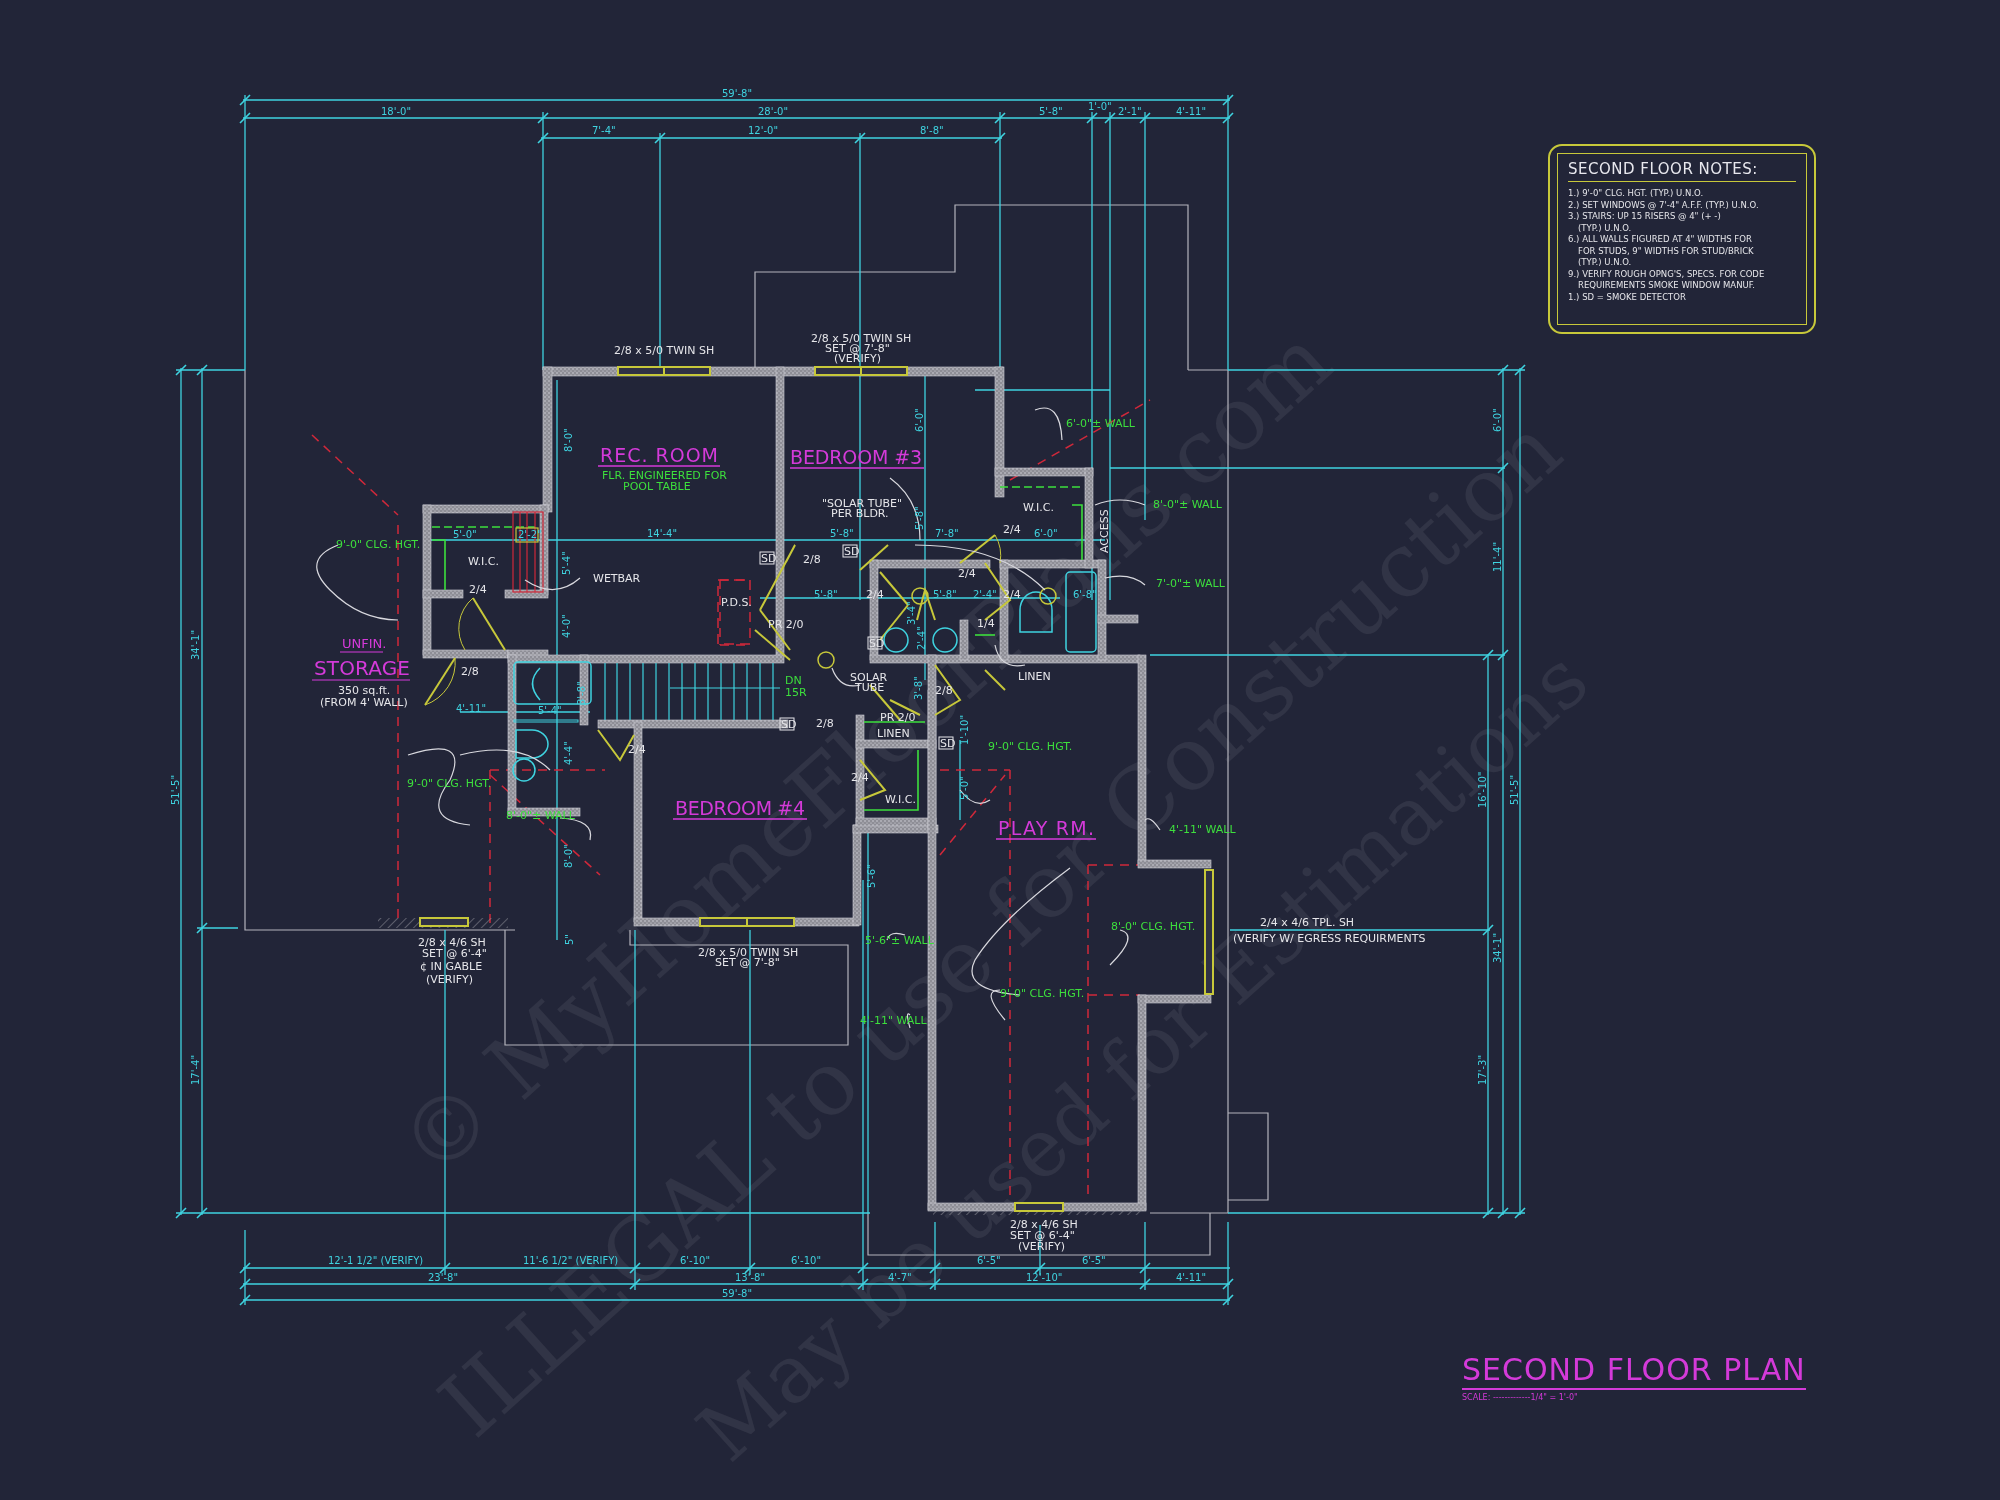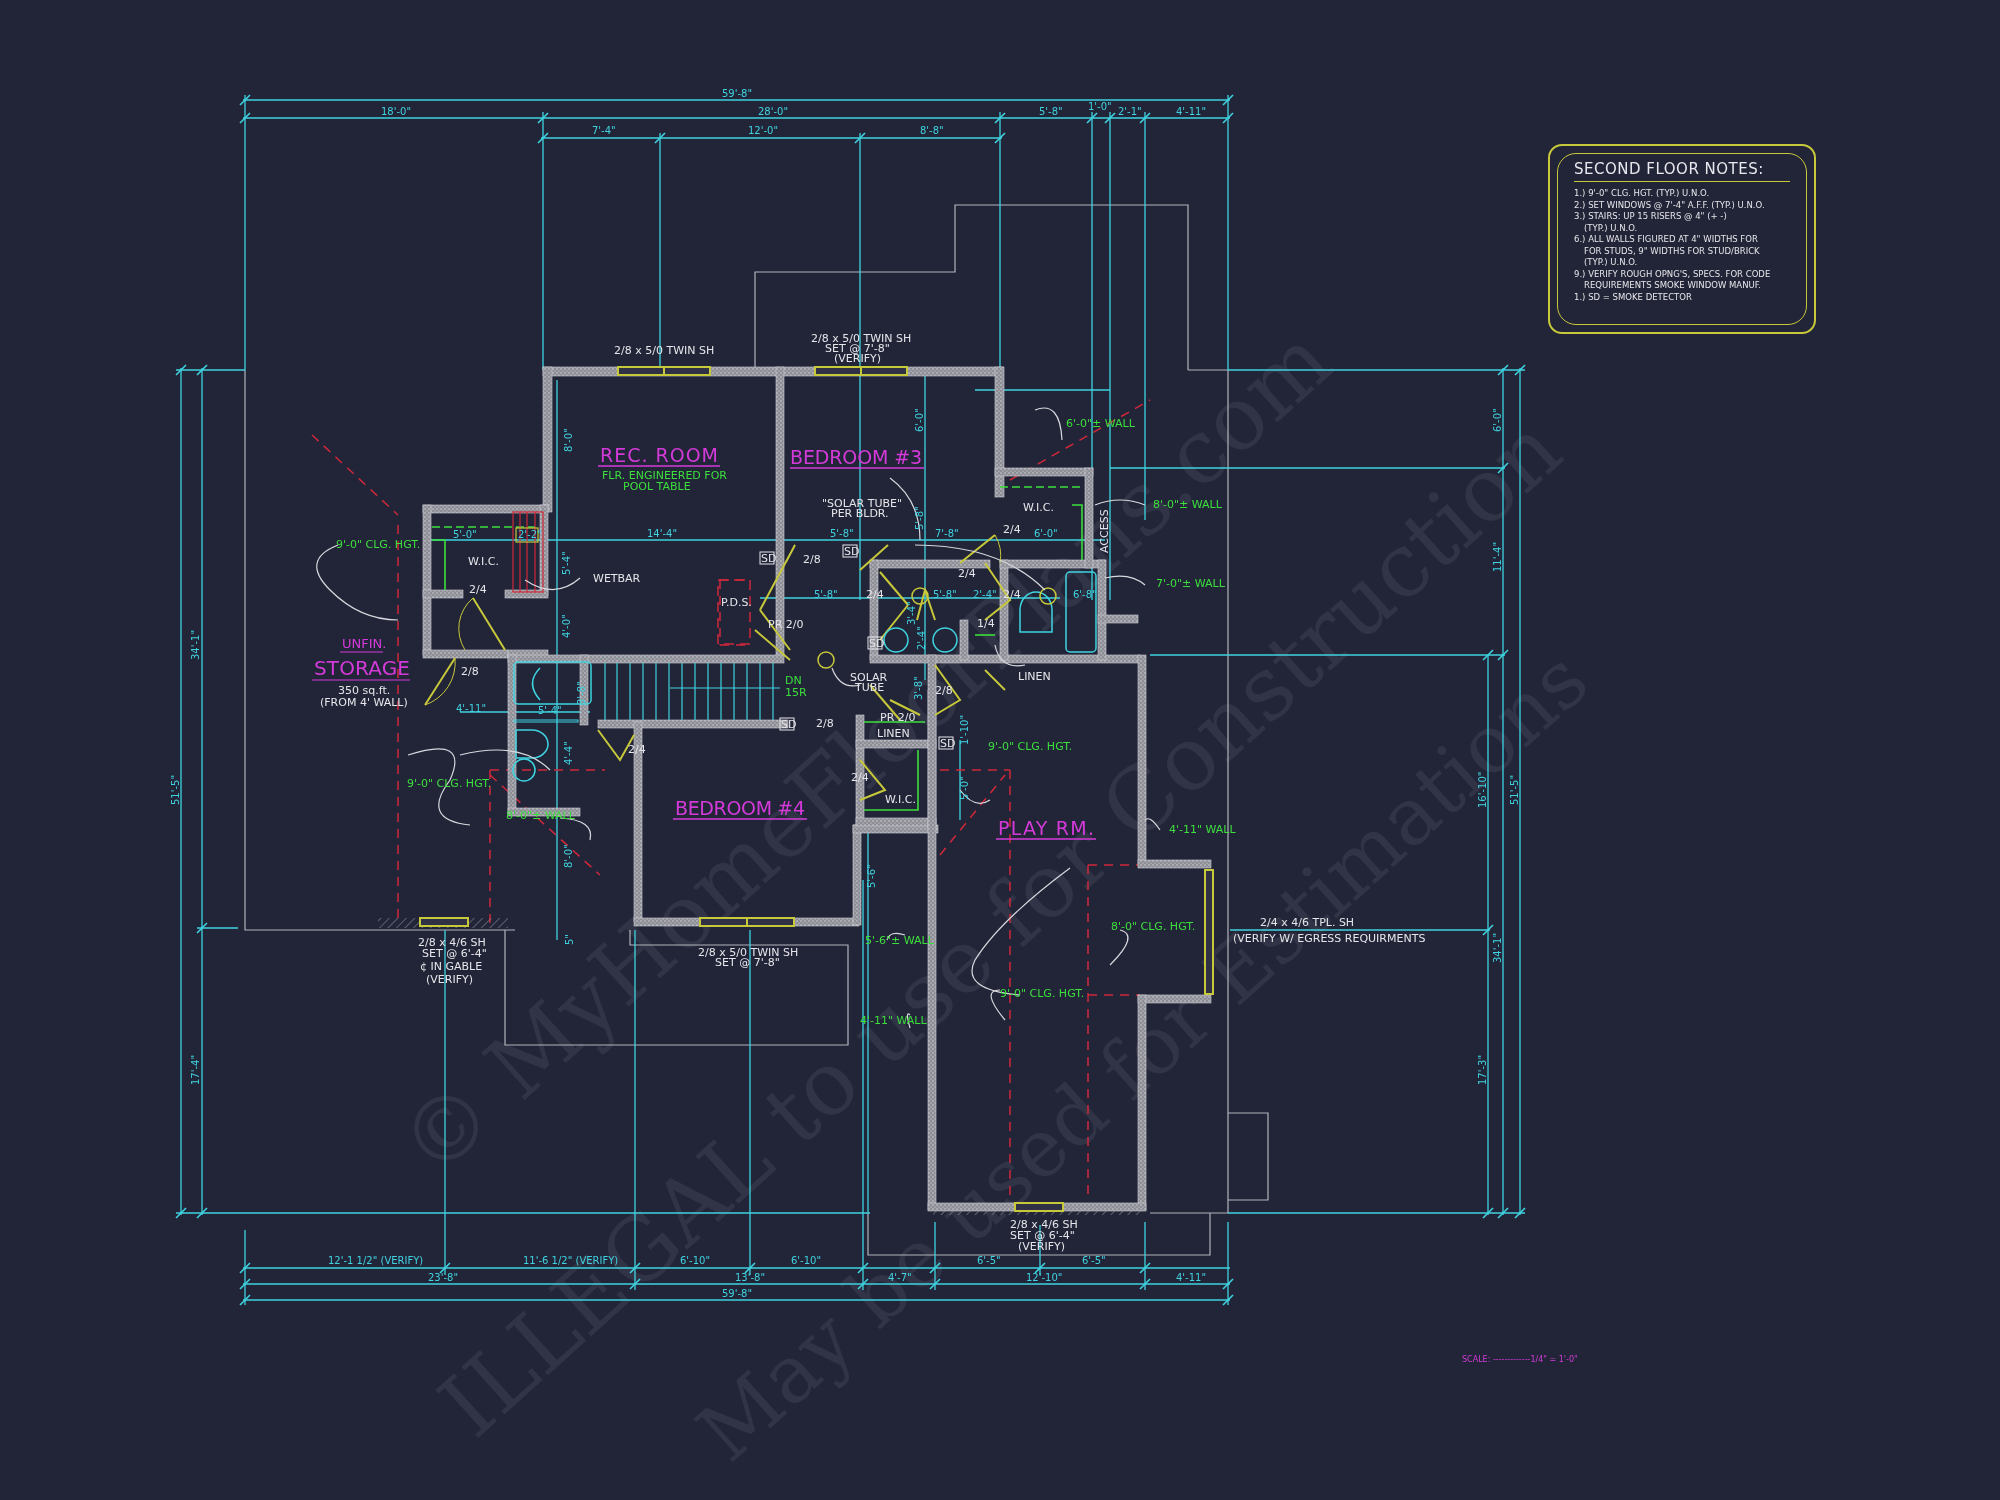--- a/index.html
+++ b/index.html
@@ -4,21 +4,21 @@
 <style>
   html,body{margin:0;padding:0;background:#222538;}
   body{width:2000px;height:1500px;overflow:hidden;position:relative;font-family:"Liberation Sans",sans-serif;}
   #plan{position:absolute;left:0;top:0;width:2000px;height:1500px;}
   .t{font-family:"DejaVu Sans",sans-serif;}
   .dim{fill:#3fd3e0;font-size:10px;}
   .wht{fill:#e6e6ea;font-size:11px;}
   .grn{fill:#3ddf3d;font-size:11px;}
   .mag{fill:#d43ad9;}
   .notes{position:absolute;left:1548px;top:144px;width:264px;height:186px;border:2px solid #c7c83a;border-radius:14px;}
-  .notes-inner{position:absolute;left:7px;top:7px;right:7px;bottom:7px;border:1.5px solid #c7c83a;border-radius:19px;padding:6px 16px;box-sizing:border-box;}
+  .notes-inner{position:absolute;left:7px;top:7px;right:7px;bottom:7px;border:1.5px solid #c7c83a;border-radius:0;padding:6px 10px;box-sizing:border-box;}
   .notes h3{margin:0 0 6px 0;font-family:"DejaVu Sans",sans-serif;font-weight:normal;font-size:15px;color:#e8e8ee;border-bottom:1.5px solid #c7c83a;padding-bottom:3px;letter-spacing:0.5px;}
   .notes ol{margin:0;padding:0;list-style:none;}
   .notes li{font-family:"DejaVu Sans",sans-serif;font-size:8.5px;color:#e6e6ea;line-height:11.5px;}
   .title-block{position:absolute;left:1462px;top:1352px;}
   .title-block .ttl{font-family:"DejaVu Sans",sans-serif;color:#d43ad9;font-size:30px;letter-spacing:1px;border-bottom:2px solid #d43ad9;padding-bottom:1px;display:inline-block;}
   .title-block .scl{font-family:"DejaVu Sans",sans-serif;color:#d43ad9;font-size:8px;margin-top:3px;}
   .wm{position:absolute;font-family:"DejaVu Serif",serif;color:rgba(255,255,255,0.07);white-space:nowrap;transform-origin:left top;pointer-events:none;}
 </style>
 </head>
 <body>
@@ -512,14 +512,15 @@
       <li style="padding-left:10px;">    FOR STUDS, 9" WIDTHS FOR STUD/BRICK</li>
       <li style="padding-left:10px;">    (TYP.) U.N.O.</li>
       <li>9.) VERIFY ROUGH OPNG'S, SPECS. FOR CODE</li>
       <li style="padding-left:10px;">    REQUIREMENTS SMOKE WINDOW MANUF.</li>
       <li>1.) SD = SMOKE DETECTOR</li>
     </ol>
   </div>
 </div>
 
 <div class="title-block">
+  <div class="ttl">SECOND FLOOR PLAN</div>
   <div class="scl">SCALE: -------------1/4" = 1'-0"</div>
 </div>
 
 </body></html>

